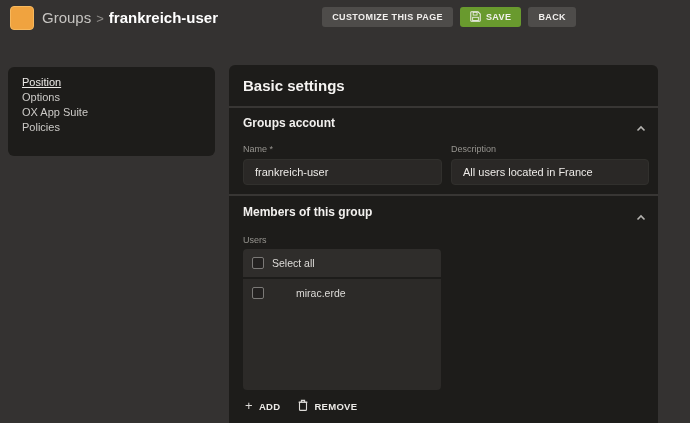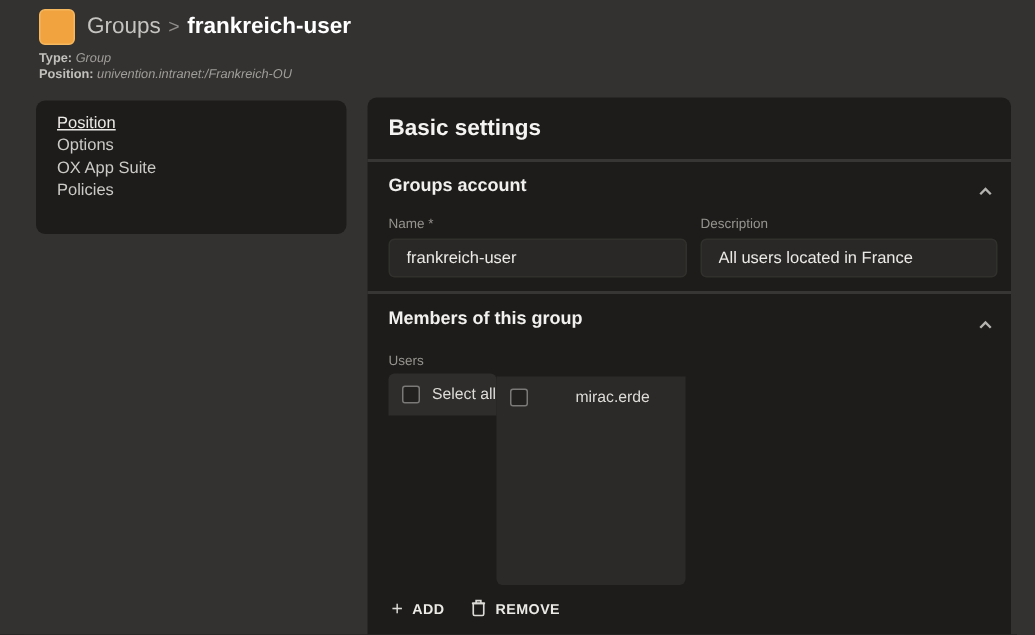--- a/index.html
+++ b/index.html
@@ -3,21 +3,21 @@
 <meta charset="utf-8">
 <style>
   * { margin: 0; padding: 0; box-sizing: border-box; }
   html,body { width:690px; height:423px; }
   body {
     font-family: "Liberation Sans", "DejaVu Sans", sans-serif;
     background: #343231;
     color: #e9e7e4;
     overflow: hidden;
   }
-  .screen { position: relative; width: 588px; height: 423px; background: #343231; margin-left: 16px; }
+  .screen { position: relative; width: 588px; height: 423px; background: #343231; }
 
   
   .app-icon {
     position: absolute; left: 10px; top: 6px;
     width: 24px; height: 24px; border-radius: 4px;
     background: #f0a33f; border: 1px solid #f6b85e;
   }
   .breadcrumb {
     position: absolute; left: 42px; top: 8px;
     font-size: 15px; line-height: 20px; white-space: nowrap;
@@ -82,21 +82,21 @@
   .text-input {
     position: absolute; top: 94px; height: 26px;
     background: #2a2826; border: 1px solid #31302d; border-radius: 4px;
     color: #eceae7; font-size: 11px; font-family: "Liberation Sans", sans-serif;
     padding: 0 11px; outline: none;
   }
   .ti-name { left: 14px; width: 199px; }
   .ti-desc { left: 222px; width: 198px; }
 
   
-  .mselect { position: absolute; left: 14px; top: 184px; width: 198px; height: 141px; display: flex; flex-direction: row; }
+  .mselect { position: absolute; left: 14px; top: 184px; width: 198px; height: 141px; display: flex; flex-direction: column; }
   .ms-head {
     height: 28px; background: #2f2d2b; border-radius: 4px 4px 0 0;
     display: flex; align-items: center; padding-left: 9px; cursor: pointer;
   }
   .ms-body {
     flex: 1; margin-top: 2px; background: #2c2a28; border-radius: 0 0 4px 4px;
     overflow: hidden;
   }
   .ms-row { height: 27px; display: flex; align-items: center; padding-left: 9px; cursor: pointer; gap: 24px; }
   .cbx {
@@ -122,25 +122,39 @@
 <body>
 
 <div class="screen">
 
   <div class="app-icon"></div>
 
   <div class="breadcrumb">
     <span class="parent">Groups</span><span class="sep">&gt;</span><span class="current">frankreich-user</span>
   </div>
 
-  <div class="meta">
-    <div><span class="lbl">Type:</span> <span class="val">Group</span></div>
-    <div><span class="lbl">Position:</span> <span class="val">univention.intranet:/Frankreich-OU</span></div>
-  </div>
-
+
+  <div class="top-buttons">
+    <button class="btn gray">
+      <span>CUSTOMIZE THIS PAGE</span>
+    </button>
+    <button class="btn green">
+      <span>
+        <svg width="11" height="11" viewBox="0 0 14 14">
+            <path d="M2 1h8.2L13 3.8V12a1 1 0 0 1-1 1H2a1 1 0 0 1-1-1V2a1 1 0 0 1 1-1z" fill="none" stroke="#f2f0ee" stroke-width="1.3"></path>
+            <rect x="4" y="1.6" width="5" height="3.6" fill="none" stroke="#f2f0ee" stroke-width="1.1"></rect>
+            <rect x="3.4" y="8" width="7.2" height="4.2" fill="none" stroke="#f2f0ee" stroke-width="1.1"></rect>
+          </svg>
+      </span>
+      <span>SAVE</span>
+    </button>
+    <button class="btn gray">
+      <span>BACK</span>
+    </button>
+  </div>
 
   <div class="sidebar">
     <div class="side-item active">Position</div>
     <div class="side-item">Options</div>
     <div class="side-item">OX App Suite</div>
     <div class="side-item">Policies</div>
   </div>
 
   <div class="panel">
     <div class="panel-title">Basic settings</div>

